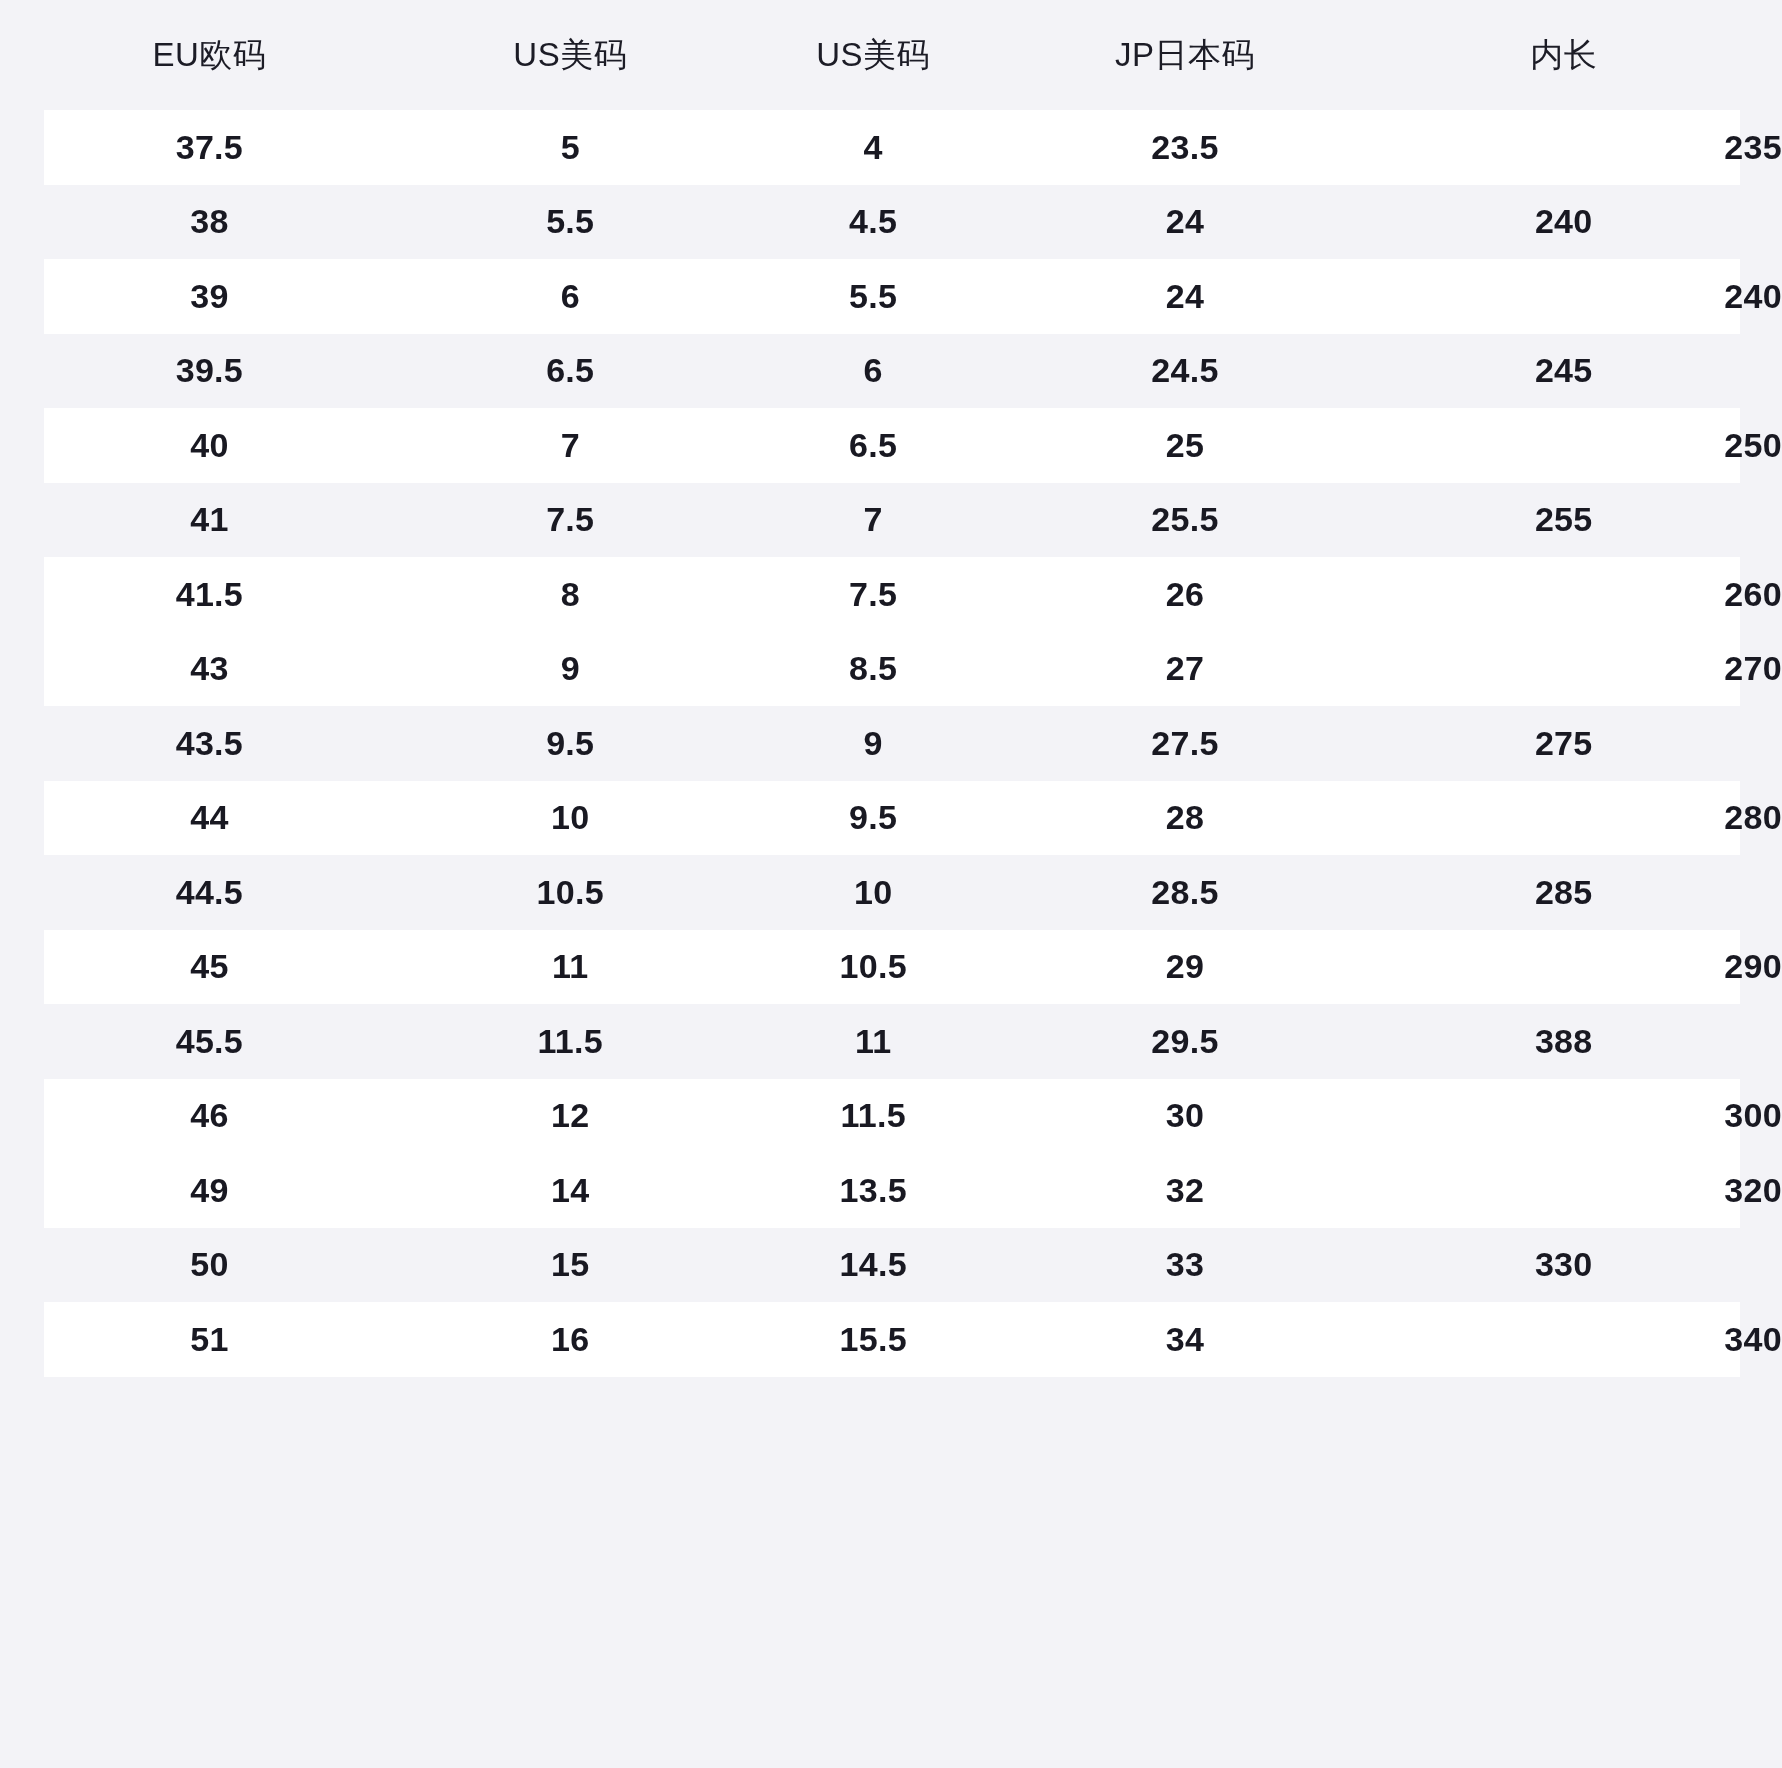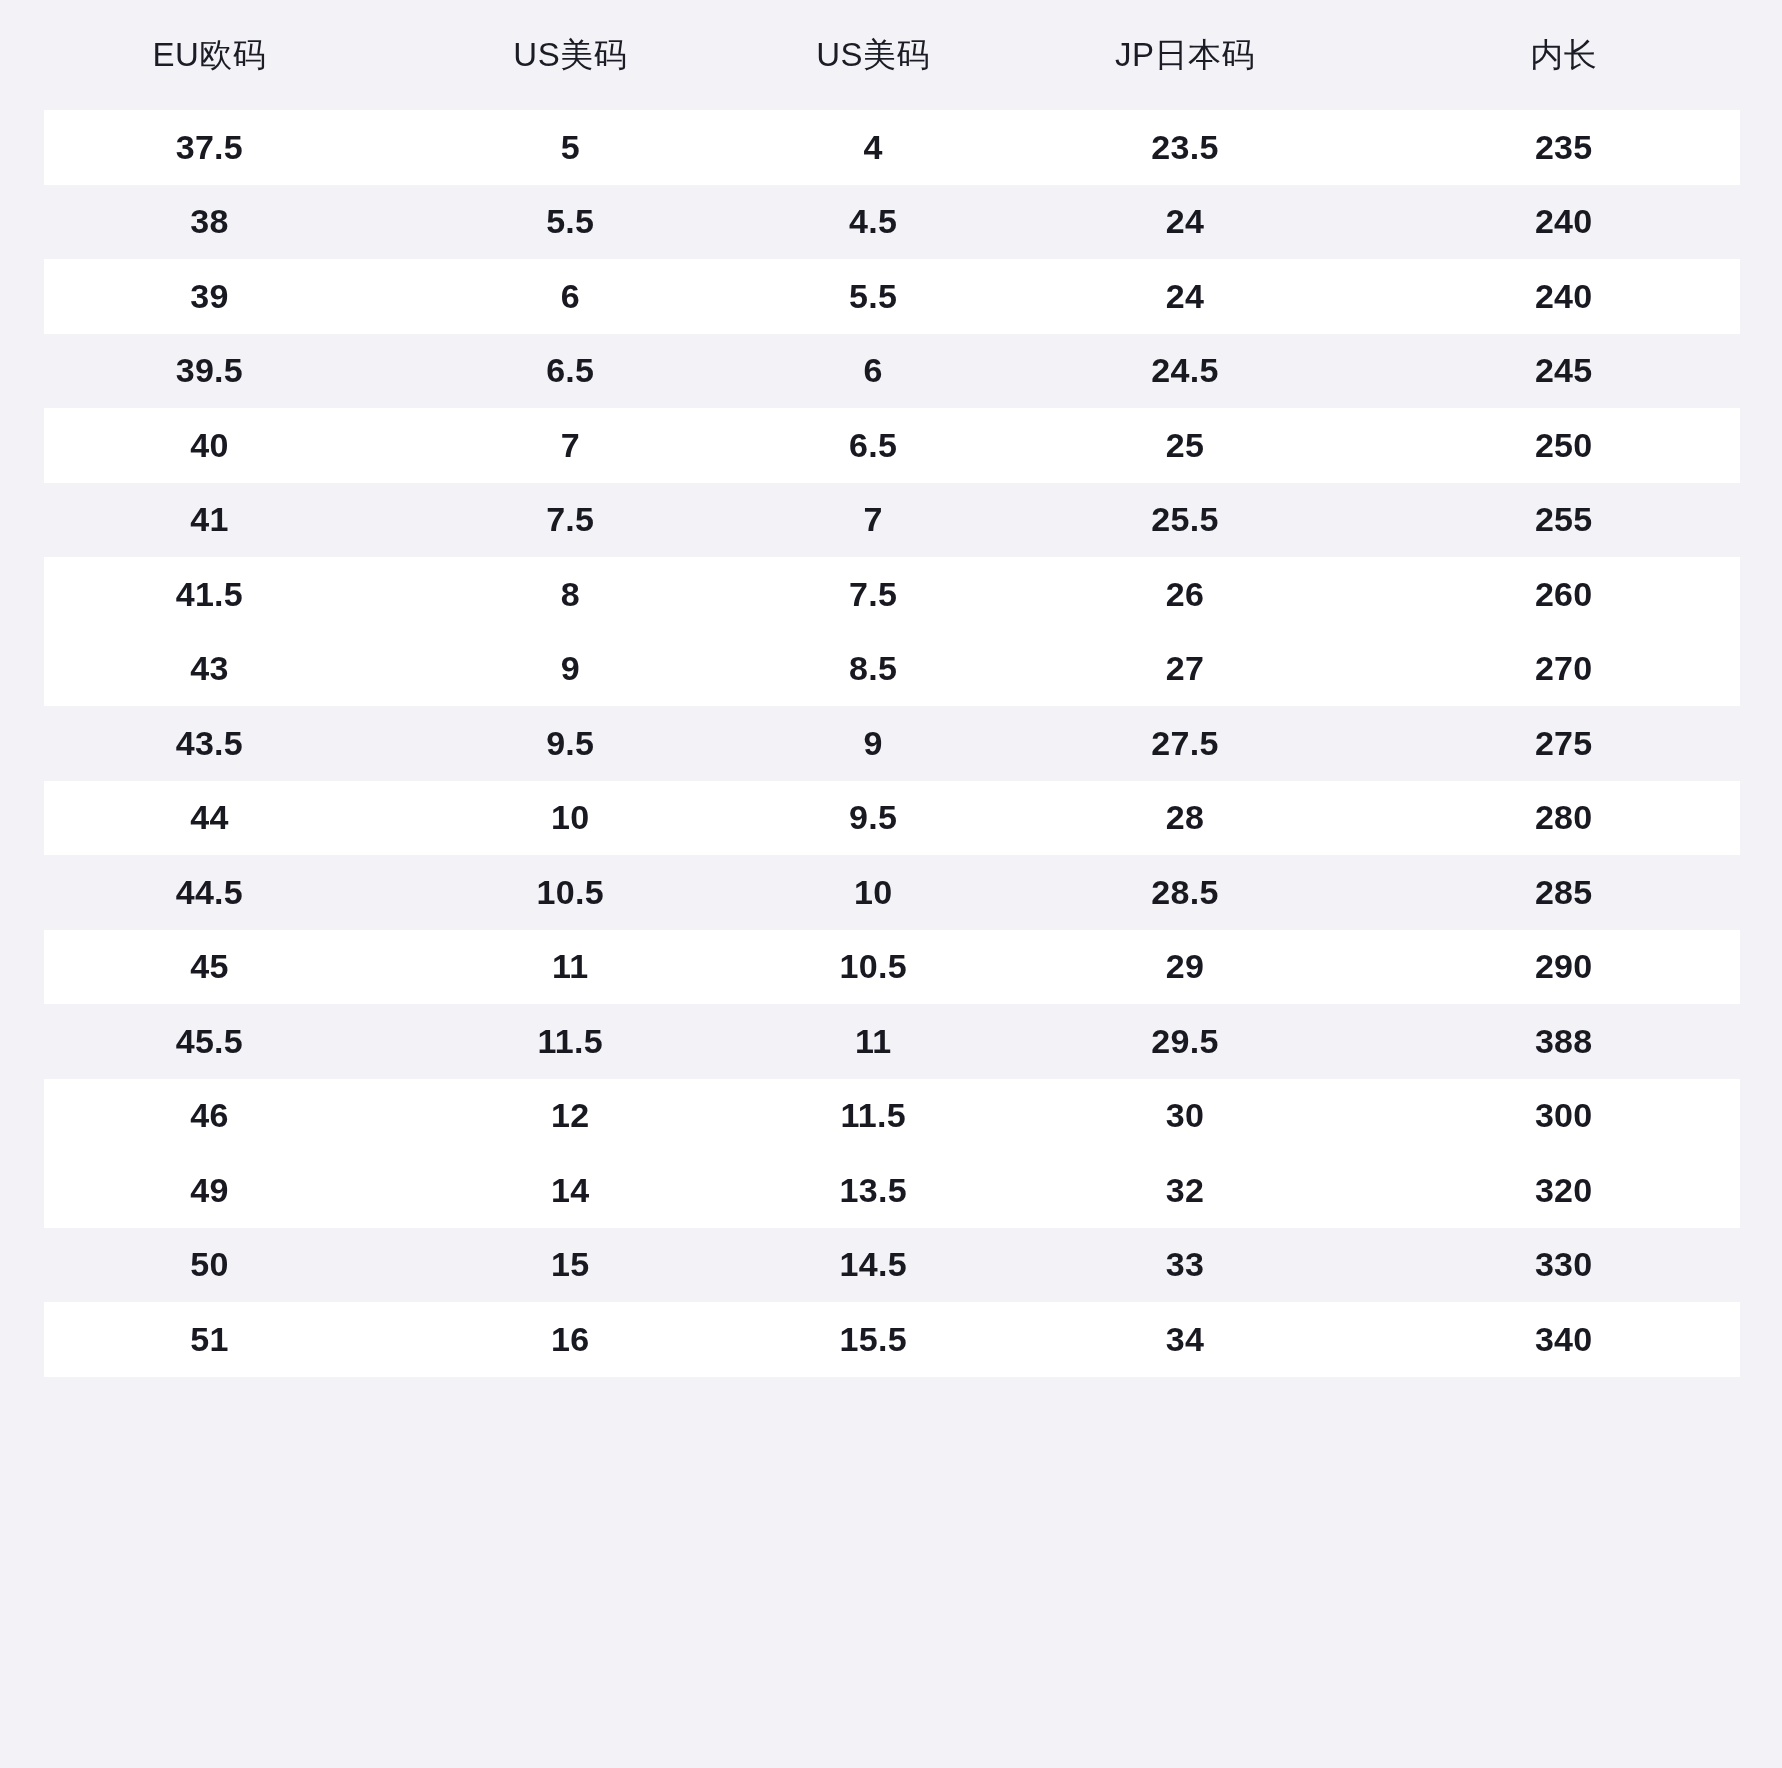--- a/index.html
+++ b/index.html
@@ -59,21 +59,21 @@
     font-weight: 700;
     color: #191922;
     text-align: center;
     vertical-align: middle;
     padding: 0;
     letter-spacing: 0.3px;
   }
 
   
   tbody tr.row-white td:first-child { box-shadow: inset 44px 0 0 0 #f3f3f7; }
-  tbody tr.row-white td:last-child  { box-shadow: inset -42px 0 0 0 #f3f3f7; }
+  tbody tr.row-white td:last-child  { box-shadow: inset -42px 0 0 0 #f3f3f7; text-align: right; }
 
   tfoot tr { height: 46px; background: #f3f3f7; }
   tfoot td { padding: 0; }
 </style>
 </head>
 <body>
 
 <div class="size-chart">
   <table class="chart-table">
     <colgroup>

